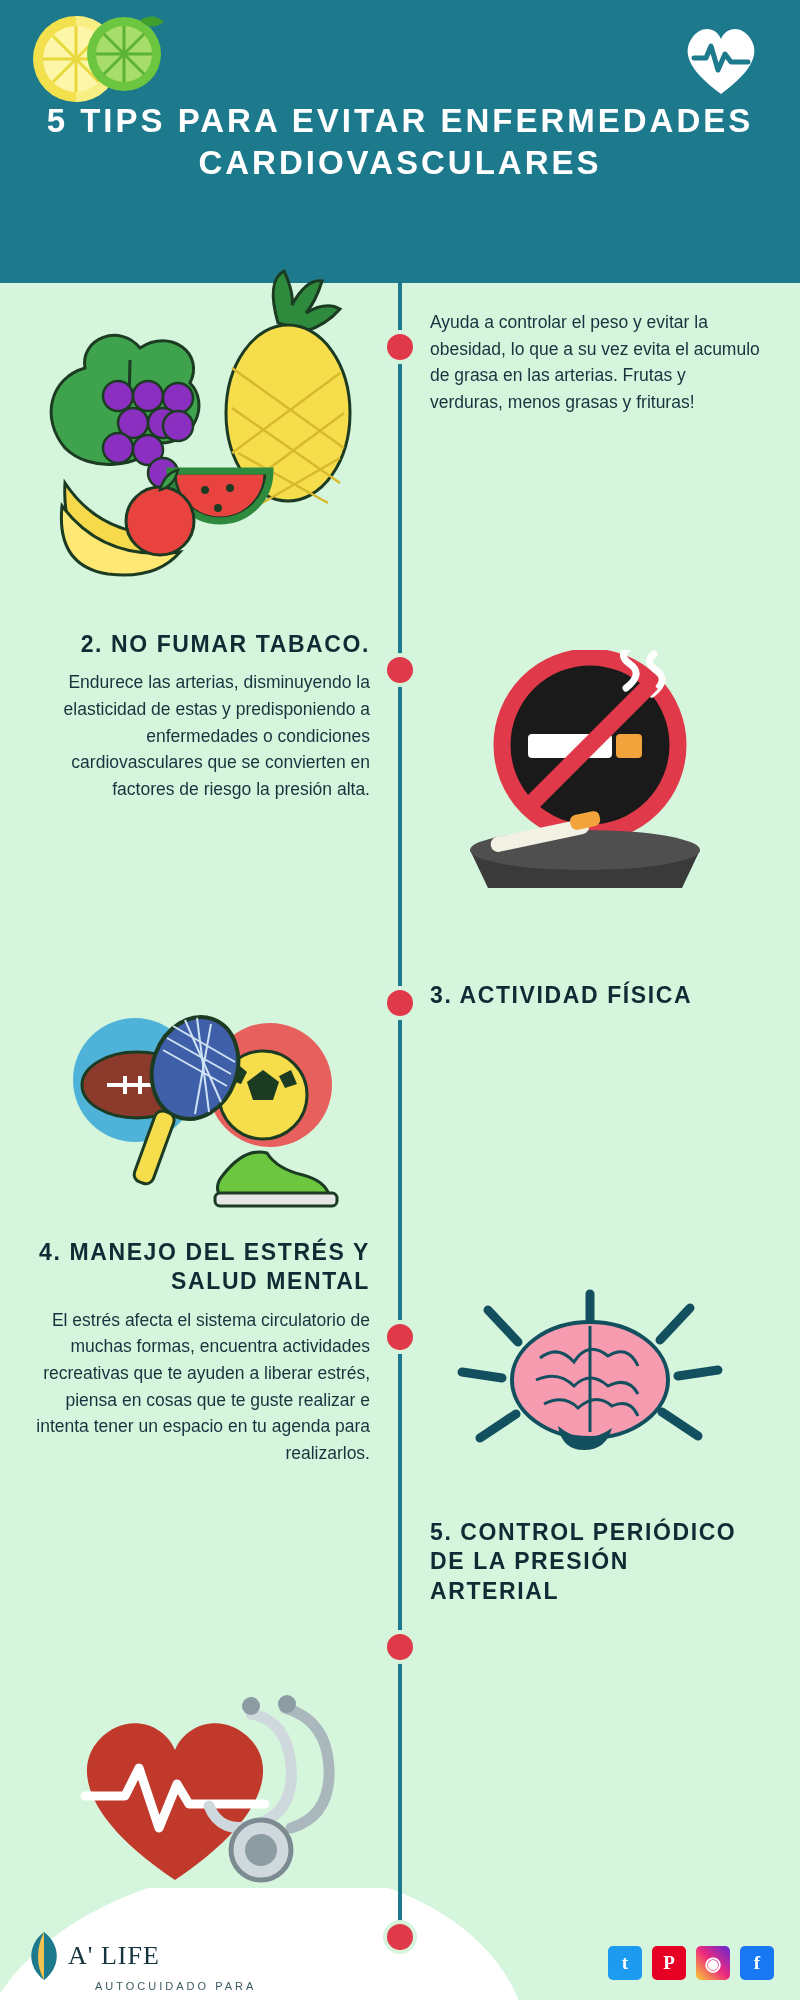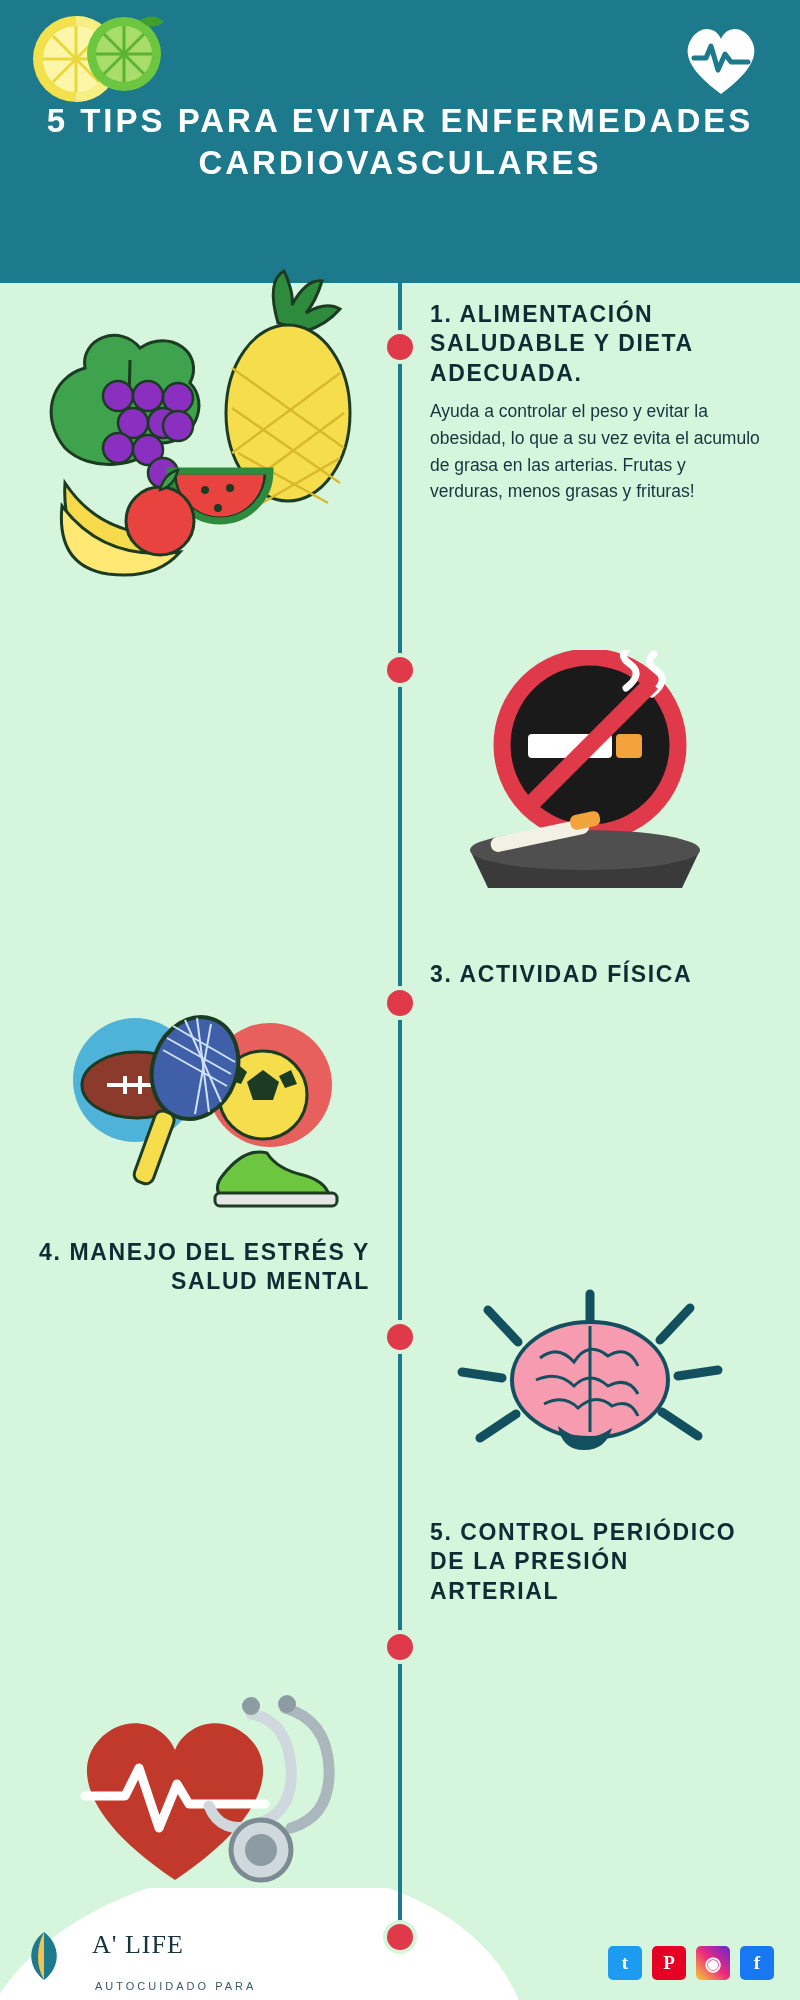--- a/index.html
+++ b/index.html
@@ -111,21 +111,21 @@
     left: -40px; bottom: -84px;
     width: 585px; height: 200px;
     background: #1d7a8c;
     border-radius: 50% 50% 0 0 / 100% 100% 0 0;
     transform: rotate(-6deg);
     z-index: -1;
   }
   .brand {
     position: absolute;
     left: 22px; bottom: 18px;
-    display: flex; align-items: flex-start; gap: 24px;
+    display: flex; align-items: center; gap: 0;
     z-index: 4;
   }
   .brand-name {
     font-family: "Liberation Serif", serif;
     font-size: 26px;
     color: #15343d;
     letter-spacing: 1px;
   }
   .brand-sub {
     position: absolute;
@@ -234,24 +234,27 @@
         <circle cx="195" cy="222" r="4"></circle>
         <circle cx="220" cy="220" r="4"></circle>
         <circle cx="208" cy="240" r="4"></circle>
       </g>
 
     <circle cx="150" cy="253" r="34" fill="#e8433f" stroke="#1b3c22" stroke-width="3"></circle>
     <path d="M150 222 q4 -16 18 -20 q-4 16 -18 20z" fill="#3fa34d" stroke="#1b3c22" stroke-width="2.5"></path>
   </svg>
 
   <div class="block right" style="top:300px">
-    <div class="b-title">1. ALIMENTACIÓN SALUDABLE Y DIETA ADECUADA.</div>
     <div class="b-text">Ayuda a controlar el peso y evitar la obesidad, lo que a su vez evita el acumulo de grasa en las arterias. Frutas y verduras, menos grasas y frituras!</div>
   </div>
 
+  <div class="block left" style="top:630px">
+    <div class="b-title">2. NO FUMAR TABACO.</div>
+    <div class="b-text">Endurece las arterias, disminuyendo la elasticidad de estas y predisponiendo a enfermedades o condiciones cardiovasculares que se convierten en factores de riesgo la presión alta.</div>
+  </div>
 
   <svg style="position:absolute;left:430px;top:650px;width:320px;height:250px;z-index:2" viewBox="0 0 320 250">
     <circle cx="160" cy="95" r="88" fill="#1a1a1a"></circle>
     <circle cx="160" cy="95" r="88" fill="none" stroke="#e0394a" stroke-width="17"></circle>
     <rect x="98" y="84" width="84" height="24" rx="4" fill="#ffffff"></rect>
     <rect x="186" y="84" width="26" height="24" rx="4" fill="#f2a33c"></rect>
     <path d="M196 38 q18 -14 4 -24 q-12 -8 -2 -16" fill="none" stroke="#ffffff" stroke-width="7" stroke-linecap="round"></path>
     <path d="M222 44 q18 -14 4 -24 q-12 -8 -2 -16" fill="none" stroke="#ffffff" stroke-width="7" stroke-linecap="round"></path>
     <line x1="98" y1="157" x2="222" y2="33" stroke="#e0394a" stroke-width="17"></line>
 
@@ -288,26 +291,27 @@
         <line x1="140" y1="30" x2="176" y2="112"></line>
       <line x1="152" y1="28" x2="164" y2="122"></line>
         <line x1="166" y1="34" x2="150" y2="124"></line>
     </g>
     <rect x="100" y="120" width="20" height="75" rx="8" fill="#f5dd4b" stroke="#1b3c22" stroke-width="3" transform="rotate(20 110 155)"></rect>
 
     <path d="M178 185 q22 -28 44 -22 q10 16 36 22 q22 6 26 20 l-108 2 q-8 -10 2 -22z" fill="#6dc63f" stroke="#1b3c22" stroke-width="3"></path>
     <rect x="170" y="203" width="122" height="13" rx="5" fill="#e6e6e6" stroke="#1b3c22" stroke-width="3"></rect>
   </svg>
 
-  <div class="block right" style="top:960px">
+  <div class="block right" style="top:981px">
     <div class="b-title">3. ACTIVIDAD FÍSICA</div>
   </div>
 
   <div class="block left" style="top:1238px">
     <div class="b-title">4. MANEJO DEL ESTRÉS Y SALUD MENTAL</div>
+    <div class="b-text">El estrés afecta el sistema circulatorio de muchas formas, encuentra actividades recreativas que te ayuden a liberar estrés, piensa en cosas que te guste realizar e intenta tener un espacio en tu agenda para realizarlos.</div>
   </div>
 
   <svg style="position:absolute;left:440px;top:1280px;width:300px;height:210px;z-index:2" viewBox="0 0 300 210">
     <g stroke="#12505f" stroke-width="9" stroke-linecap="round">
       <line x1="48" y1="30" x2="78" y2="62"></line>
       <line x1="22" y1="92" x2="62" y2="98"></line>
       <line x1="40" y1="158" x2="76" y2="134"></line>
       <line x1="250" y1="28" x2="220" y2="60"></line>
       <line x1="278" y1="90" x2="238" y2="96"></line>
       <line x1="258" y1="156" x2="222" y2="132"></line>

